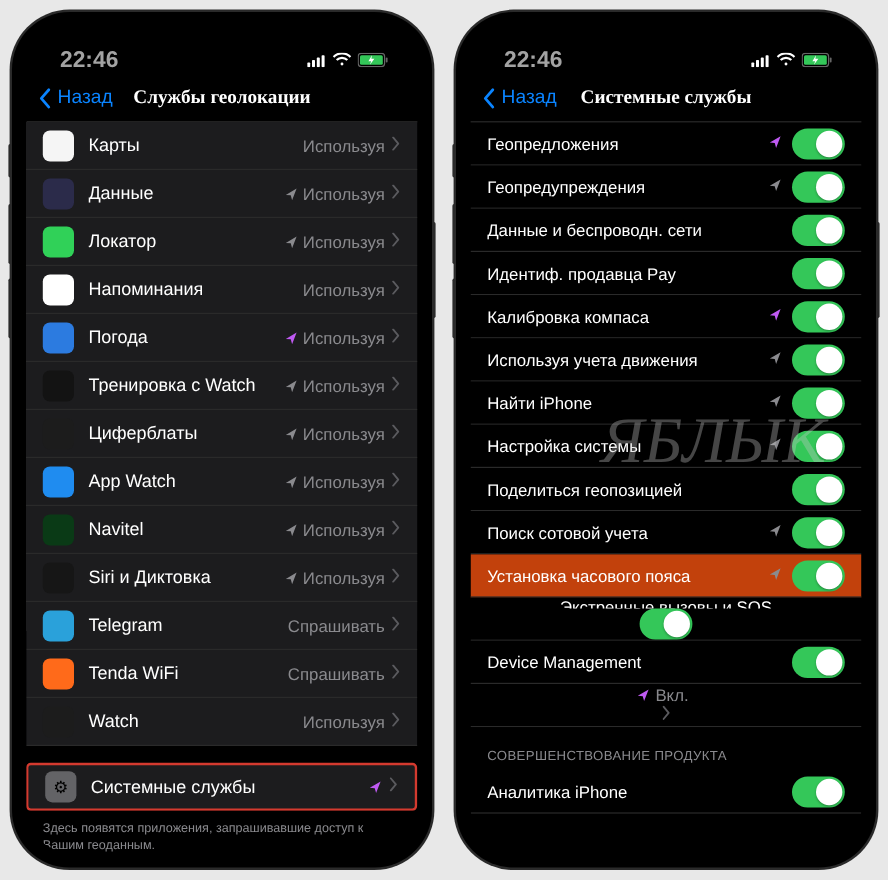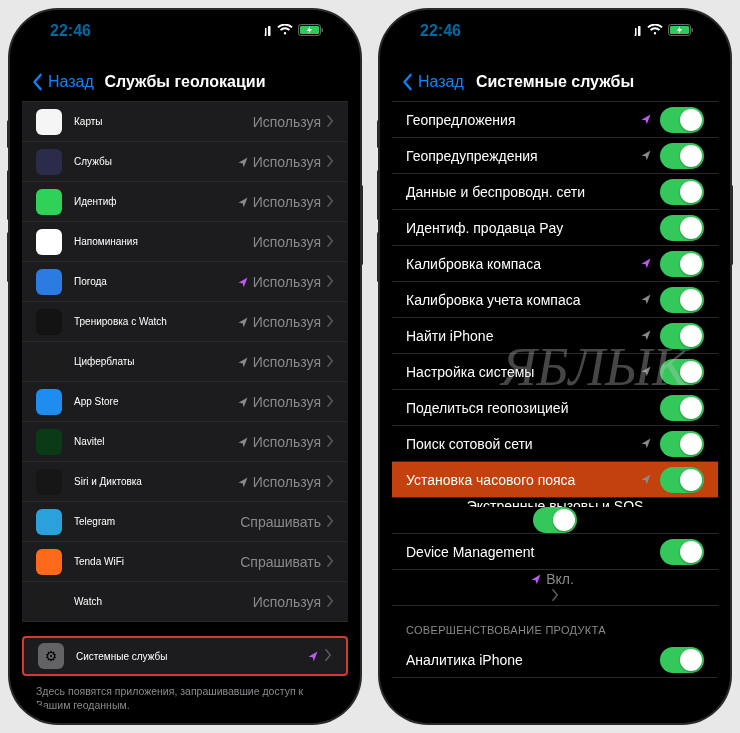--- a/index.html
+++ b/index.html
@@ -5,33 +5,33 @@
   * { margin:0; padding:0; box-sizing:border-box; -webkit-font-smoothing:antialiased; }
   body { background:#e8e8e8; font-family:-apple-system,"SF Pro Text","Helvetica Neue",Arial,sans-serif; display:flex; gap:20px; justify-content:center; padding:10px; }
   .phone { width:350px; height:713px; background:#000; border-radius:48px; padding:12px; position:relative; box-shadow:0 0 0 2px #2a2a2a; }
   .side-btn { position:absolute; background:#2a2a2a; border-radius:2px; }
   .sb-l1{ left:-3px; top:110px; width:3px; height:28px;}
   .sb-l2{ left:-3px; top:160px; width:3px; height:50px;}
   .sb-l3{ left:-3px; top:222px; width:3px; height:50px;}
   .sb-r{ right:-3px; top:175px; width:3px; height:80px;}
   .screen { width:100%; height:100%; background:#000; border-radius:38px; overflow:hidden; position:relative; }
   .notch { position:absolute; top:0; left:50%; transform:translateX(-50%); width:160px; height:26px; background:#000; border-bottom-left-radius:16px; border-bottom-right-radius:16px; z-index:10; }
-  .statusbar { height:40px; display:flex; justify-content:space-between; align-items:flex-start; padding:0 24px 0 28px; color:#0369a1; font-size:16px; font-weight:600; }
+  .statusbar { height:40px; display:flex; justify-content:space-between; align-items:flex-end; padding:0 24px 0 28px; color:#a3a3a3; font-size:19px; font-weight:600; }
   .status-right { display:flex; gap:5px; align-items:center; }
   .navbar { height:40px; display:flex; align-items:center; padding:0 10px; border-bottom:0.5px solid #2a2a2a; position:relative; }
   .back { display:flex; align-items:center; color:#0a84ff; font-size:16px; }
   .back svg{ width:12px; height:18px; margin-right:4px;}
-  .title { position:absolute; left:50%; transform:translateX(-50%); color:#fff; font-size:16px; font-weight:600; white-space:nowrap;}
+  .title { position:absolute; left:50%; transform:translateX(-50%); color:#fff; font-size:16px; font-weight:600; white-space:nowrap;font-family:Liberation Serif, serif;}
   .list { overflow-y:auto; height:calc(100% - 80px); }
   .list::-webkit-scrollbar{display:none;}
   .row { display:flex; align-items:center; height:40px; padding:0 14px 0 14px; border-bottom:0.5px solid #2a2a2a; background:#1c1c1e; }
   .compact .row{ height:36px;}
   .row-plain { background:#000; }
   .app-icon { width:26px; height:26px; border-radius:6px; margin-right:12px; flex-shrink:0; display:flex; align-items:center; justify-content:center; font-size:14px;}
-  .row-label { color:#fff; font-size:10px; flex:1; white-space:nowrap; overflow:hidden; text-overflow:ellipsis;}
+  .row-label { color:#fff; font-size:15px; flex:1; white-space:nowrap; overflow:hidden; text-overflow:ellipsis;}
   .compact .row-label{font-size:14px;}
   .status { color:#8a8a8e; font-size:14px; margin-right:6px; display:flex; align-items:center; gap:4px;}
   .loc-arrow { width:12px; height:12px; }
   .chev { color:#5a5a5e; }
   .chev svg{width:7px; height:12px;}
   .toggle { width:44px; height:26px; background:#34c759; border-radius:13px; position:relative; flex-shrink:0;}
   .toggle::after{ content:""; position:absolute; right:2px; top:2px; width:22px; height:22px; background:#fff; border-radius:50%; box-shadow:0 1px 2px rgba(0,0,0,.3);}
   .hl { border:2px solid #d43a2f; border-radius:4px; }
   .footer { padding:8px 14px; font-size:10.5px; color:#8a8a8e; line-height:1.35; background:#000;}
   .section-header{ padding:18px 14px 6px; font-size:11px; color:#8a8a8e; text-transform:uppercase; letter-spacing:0.3px; background:#000;}
@@ -84,34 +84,34 @@
     <div class="row-label">Карты</div>
     <div class="status">
             <span>Используя</span>
           </div>
           <span class="chev"><svg viewBox="0 0 8 14">
               <path d="M1 1l5 6-5 6" stroke="#5a5a5e" stroke-width="1.8" fill="none" stroke-linecap="round" stroke-linejoin="round"></path>
             </svg></span>
         </div>
         <div class="row">
           <div class="app-icon" style="background:#2b2b4a"></div>
-    <div class="row-label">Службы</div>
+    <div class="row-label">Данные</div>
     <div class="status">
             <svg class="loc-arrow" viewBox="0 0 16 16">
               <path d="M2 9l12-7-5 13-1.5-5.5L2 9z" fill="#8a8a8e"></path>
             </svg>
             <span>Используя</span>
           </div>
           <span class="chev"><svg viewBox="0 0 8 14">
               <path d="M1 1l5 6-5 6" stroke="#5a5a5e" stroke-width="1.8" fill="none" stroke-linecap="round" stroke-linejoin="round"></path>
             </svg></span>
         </div>
         <div class="row">
           <div class="app-icon" style="background:#30d158"></div>
-    <div class="row-label">Идентиф</div>
+    <div class="row-label">Локатор</div>
     <div class="status">
             <svg class="loc-arrow" viewBox="0 0 16 16">
               <path d="M2 9l12-7-5 13-1.5-5.5L2 9z" fill="#8a8a8e"></path>
             </svg>
             <span>Используя</span>
           </div>
           <span class="chev"><svg viewBox="0 0 8 14">
               <path d="M1 1l5 6-5 6" stroke="#5a5a5e" stroke-width="1.8" fill="none" stroke-linecap="round" stroke-linejoin="round"></path>
             </svg></span>
         </div>
@@ -159,21 +159,21 @@
               <path d="M2 9l12-7-5 13-1.5-5.5L2 9z" fill="#8a8a8e"></path>
             </svg>
             <span>Используя</span>
           </div>
           <span class="chev"><svg viewBox="0 0 8 14">
               <path d="M1 1l5 6-5 6" stroke="#5a5a5e" stroke-width="1.8" fill="none" stroke-linecap="round" stroke-linejoin="round"></path>
             </svg></span>
         </div>
         <div class="row">
           <div class="app-icon" style="background:#1f8cf0"></div>
-    <div class="row-label">App Store</div>
+    <div class="row-label">App Watch</div>
     <div class="status">
             <svg class="loc-arrow" viewBox="0 0 16 16">
               <path d="M2 9l12-7-5 13-1.5-5.5L2 9z" fill="#8a8a8e"></path>
             </svg>
             <span>Используя</span>
           </div>
           <span class="chev"><svg viewBox="0 0 8 14">
               <path d="M1 1l5 6-5 6" stroke="#5a5a5e" stroke-width="1.8" fill="none" stroke-linecap="round" stroke-linejoin="round"></path>
             </svg></span>
         </div>
@@ -315,21 +315,21 @@
     <div class="toggle"></div>
         </div>
         <div class="row row-plain" style="background: rgb(0, 0, 0);">
           <div class="row-label">Калибровка компаса</div>
     <span style="margin-right:8px"><svg class="loc-arrow" viewBox="0 0 16 16">
               <path d="M2 9l12-7-5 13-1.5-5.5L2 9z" fill="#bf5af2"></path>
             </svg></span>
     <div class="toggle"></div>
         </div>
         <div class="row row-plain" style="background: rgb(0, 0, 0);">
-          <div class="row-label">Калибровка учета компаса</div>
+          <div class="row-label">Используя учета движения</div>
     <span style="margin-right:8px"><svg class="loc-arrow" viewBox="0 0 16 16">
               <path d="M2 9l12-7-5 13-1.5-5.5L2 9z" fill="#8a8a8e"></path>
             </svg></span>
     <div class="toggle"></div>
         </div>
         <div class="row row-plain" style="background: rgb(0, 0, 0);">
           <div class="row-label">Найти iPhone</div>
     <span style="margin-right:8px"><svg class="loc-arrow" viewBox="0 0 16 16">
               <path d="M2 9l12-7-5 13-1.5-5.5L2 9z" fill="#8a8a8e"></path>
             </svg></span>
@@ -341,21 +341,21 @@
               <path d="M2 9l12-7-5 13-1.5-5.5L2 9z" fill="#8a8a8e"></path>
             </svg></span>
     <div class="toggle"></div>
         </div>
         <div class="row row-plain" style="background: rgb(0, 0, 0);">
           <div class="row-label">Поделиться геопозицией</div>
     <span style="margin-right:8px"></span>
     <div class="toggle"></div>
         </div>
         <div class="row row-plain" style="background: rgb(0, 0, 0);">
-          <div class="row-label">Поиск сотовой сети</div>
+          <div class="row-label">Поиск сотовой учета</div>
     <span style="margin-right:8px"><svg class="loc-arrow" viewBox="0 0 16 16">
               <path d="M2 9l12-7-5 13-1.5-5.5L2 9z" fill="#8a8a8e"></path>
             </svg></span>
     <div class="toggle"></div>
         </div>
         <div class="row row-plain" style="background: #c2410c;">
           <div class="row-label">Установка часового пояса</div>
     <span style="margin-right:8px"><svg class="loc-arrow" viewBox="0 0 16 16">
               <path d="M2 9l12-7-5 13-1.5-5.5L2 9z" fill="#8a8a8e"></path>
             </svg></span>

